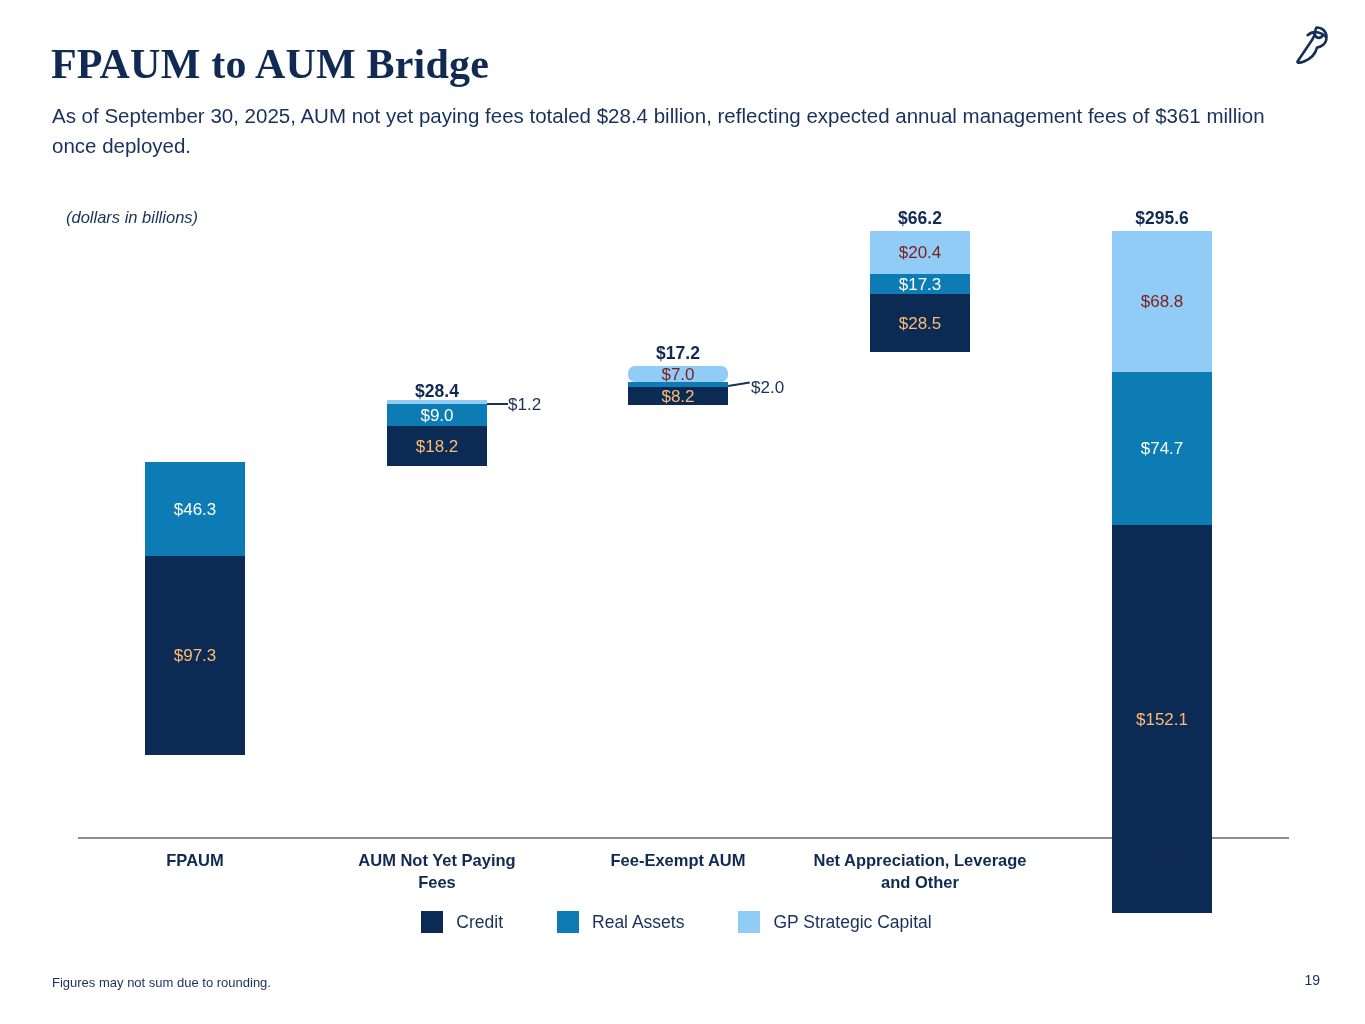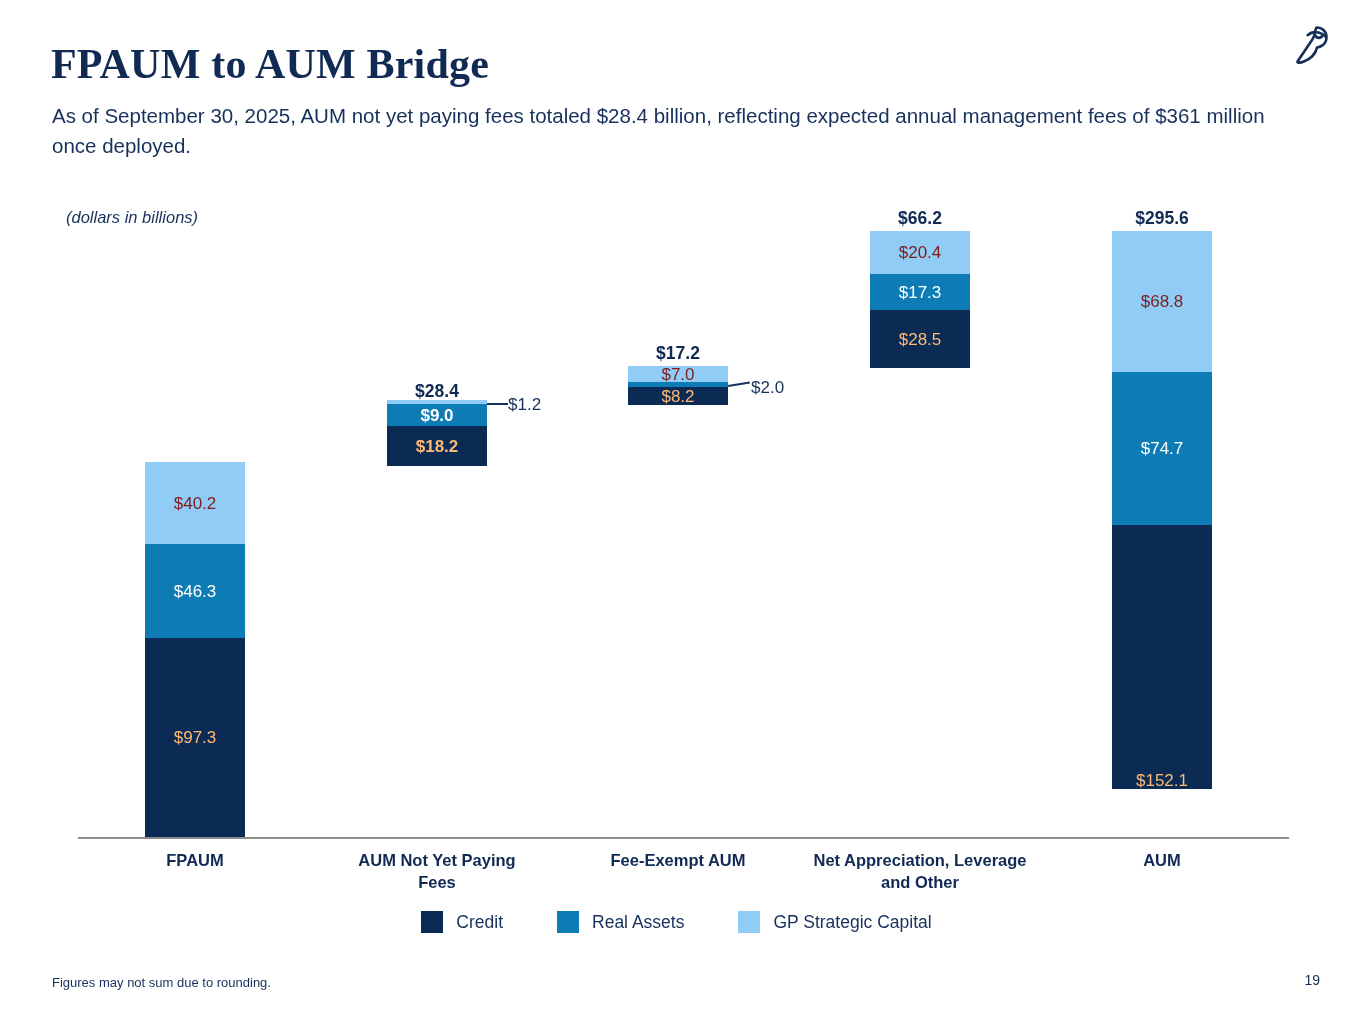--- a/index.html
+++ b/index.html
@@ -202,83 +202,80 @@
     </svg>
   </div>
 
   <div class="chart">
 
     <div class="units-note">(dollars in billions)</div>
     <div class="axis-line"></div>
 
     <div class="bar-total" style="left:105px; top:437px;margin-top:26px;">$183.8</div>
     <div class="bar" style="left:145px; top:462px;">
-      <div class="seg light" style="height:82px;">
-        <span class="seg-label">$40.2</span>
-      </div>
       <div class="seg mid" style="height:94px;">
         <span class="seg-label">$46.3</span>
       </div>
       <div class="seg navy" style="height:199px;">
         <span class="seg-label">$97.3</span>
       </div>
     </div>
 
     <div class="bar-total" style="left:347px; top:381px;">$28.4</div>
-    <div class="bar" style="left:387px; top:400px;font-weight:bold;">
+    <div class="bar" style="left:387px; top:400px;">
       <div class="seg light hidden-label" style="height:4px;">
         
       </div>
       <div class="seg mid" style="height:22px;">
         <span class="seg-label">$9.0</span>
       </div>
       <div class="seg navy" style="height:40px;">
         <span class="seg-label">$18.2</span>
       </div>
     </div>
     <div class="leader" style="left:487px; top:403px; width:21px;"></div>
     <div class="callout" style="left:508px; top:395px;">$1.2</div>
 
     <div class="bar-total" style="left:588px; top:343px;">$17.2</div>
     <div class="bar" style="left:628px; top:366px;">
-      <div class="seg light" style="height:16px;">
+      <div class="seg light" style="height:16px;border-radius:7px;">
         <span class="seg-label">$7.0</span>
       </div>
       <div class="seg mid hidden-label" style="height:5px;">
         
       </div>
       <div class="seg navy" style="height:18px;align-items:center;">
         <span class="seg-label">$8.2</span>
       </div>
     </div>
     <div class="leader" style="left:728px; top:385px; width:22px; transform:rotate(-9deg); transform-origin:left center;"></div>
     <div class="callout" style="left:751px; top:378px;">$2.0</div>
 
     <div class="bar-total" style="left:830px; top:208px;">$66.2</div>
     <div class="bar" style="left:870px; top:231px;">
       <div class="seg light" style="height:43px;">
         <span class="seg-label">$20.4</span>
       </div>
-      <div class="seg mid" style="height:36px;">
+      <div class="seg mid" style="height:20px;">
         <span class="seg-label">$17.3</span>
       </div>
       <div class="seg navy" style="height:58px;">
         <span class="seg-label">$28.5</span>
       </div>
     </div>
 
     <div class="bar-total" style="left:1072px; top:208px;">$295.6</div>
     <div class="bar" style="left:1112px; top:231px;">
       <div class="seg light" style="height:141px;">
         <span class="seg-label">$68.8</span>
       </div>
       <div class="seg mid" style="height:153px;">
         <span class="seg-label">$74.7</span>
       </div>
-      <div class="seg navy" style="height:264px;align-items:flex-end;">
+      <div class="seg navy" style="height:388px;">
         <span class="seg-label">$152.1</span>
       </div>
     </div>
 
     <div class="cat-label" style="left:80px;">
       <div>FPAUM</div>
     </div>
     <div class="cat-label" style="left:322px;">
       <div>AUM Not Yet Paying</div>
       <div>Fees</div>

